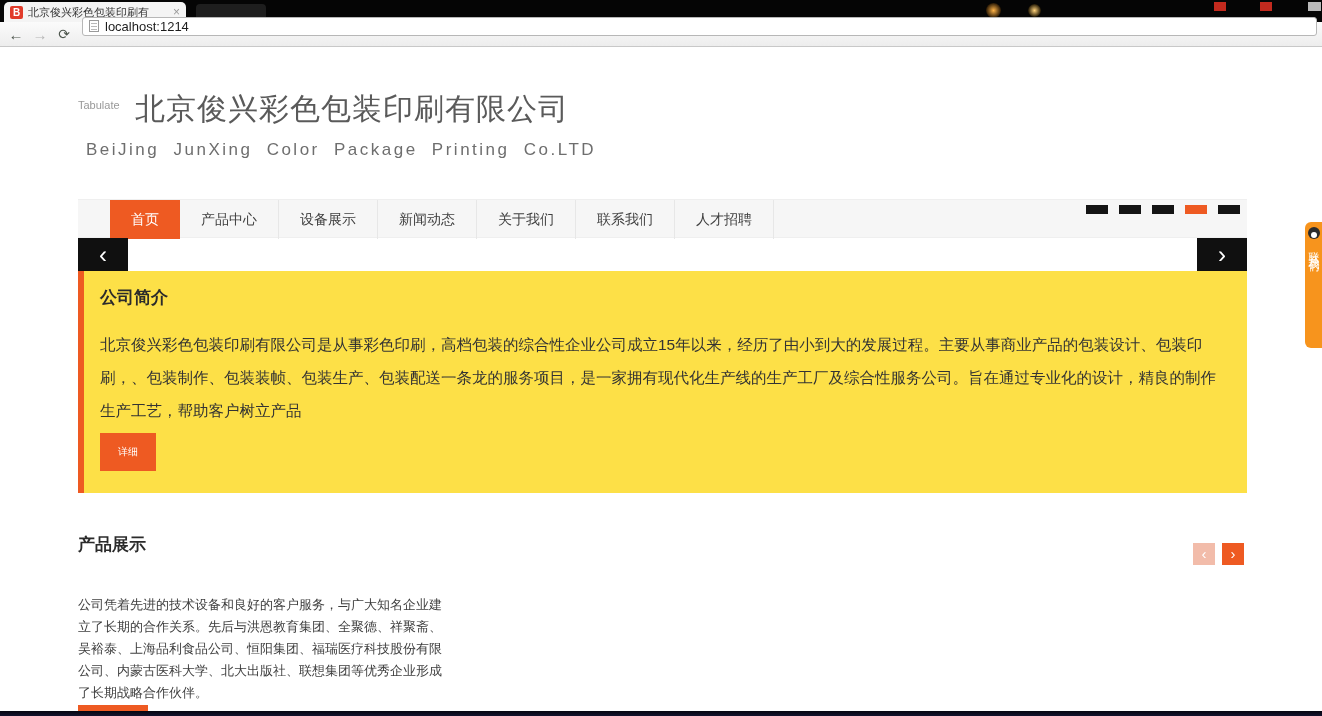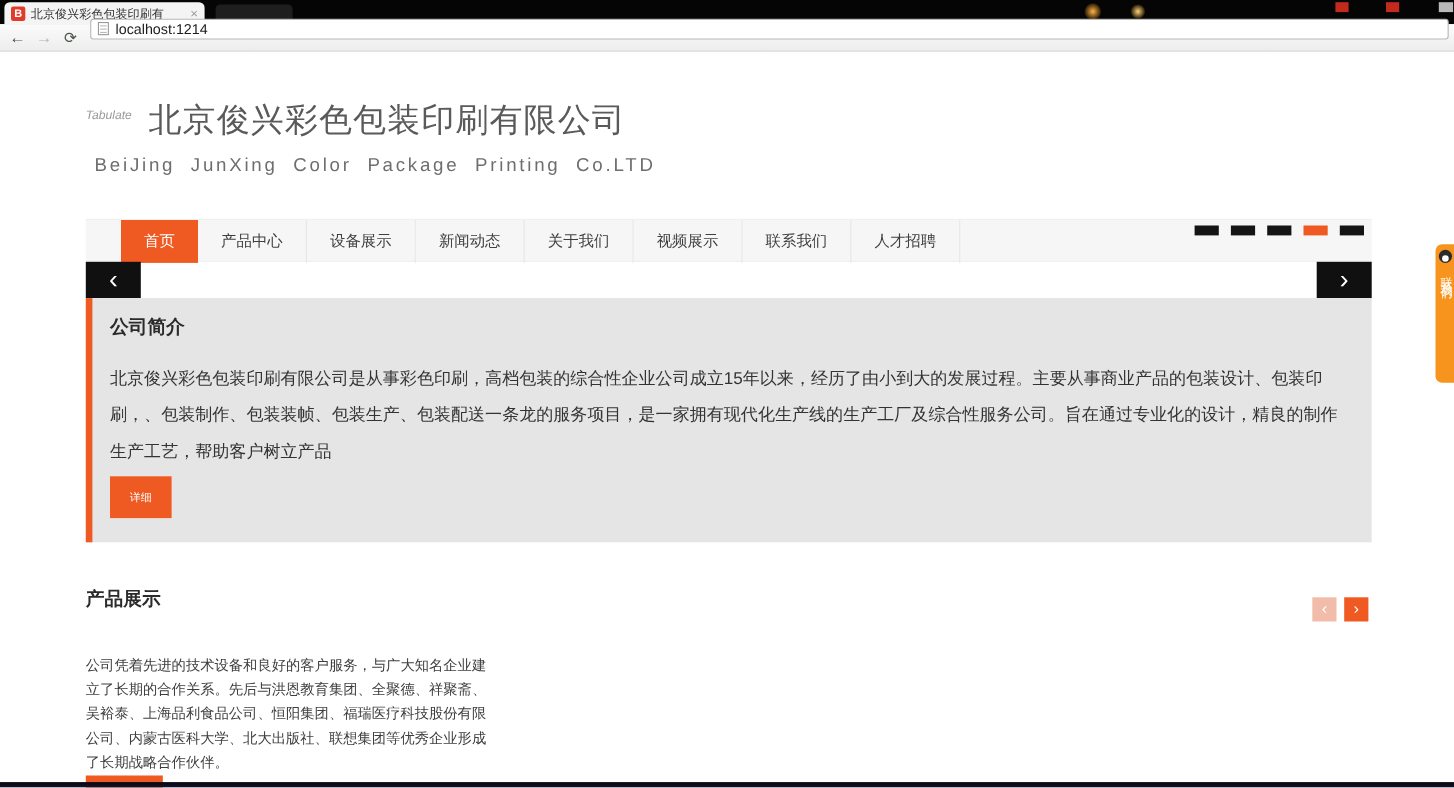--- a/index.html
+++ b/index.html
@@ -33,21 +33,21 @@
   .navbtn.reload { font-size:14px; }
   .urlbox { flex:1; height:19px; margin:0 5px 16px 6px; background:#fff; border:1px solid #b7b7b7;
             border-radius:3px; display:flex; align-items:center; padding:0 6px; }
   .page-ico { width:10px; height:12px; min-width:10px; border:1px solid #9a9a9a; background:#fff; position:relative; margin-right:6px; }
   .page-ico::before { content:""; position:absolute; left:1px; top:2px; width:6px; height:1px; background:#b9b9b9; box-shadow:0 3px 0 #b9b9b9, 0 6px 0 #b9b9b9; }
   .urltext { font-size:13px; color:#1c1c1c; }
 
   
   .page { position:absolute; top:47px; left:0; width:1322px; height:669px; background:#fff; }
 
-  .brand-small { position:absolute; left:78px; top:52px; font-size:11px; color:#999;font-style:italic; }
+  .brand-small { position:absolute; left:78px; top:52px; font-size:11px; color:#999; }
   .site-title { position:absolute; left:135px; top:42px; font-size:30px; color:#5a5a5a;
                 font-family:"Liberation Serif", serif; letter-spacing:1px; white-space:nowrap; }
   .site-sub { position:absolute; left:86px; top:93px; font-size:17px; color:#6e6e6e;
               letter-spacing:2.5px; word-spacing:7px; white-space:nowrap; }
 
   
   .mainnav { position:absolute; left:78px; top:152px; width:1169px; height:39px; background:#f6f6f6;
              display:flex; border:1px solid #efefef; border-left:none; border-right:none;padding-left:32px; }
   .nav-item { height:39px; line-height:38px; padding:0 21px; font-size:14px; color:#3f3f3f;
               border-right:1px solid #e7e7e7; cursor:pointer; white-space:nowrap; }
@@ -57,21 +57,21 @@
   .ind.active { background:var(--accent); }
 
   
   .car-arrow { position:absolute; top:191px; width:50px; height:33px; background:#101010; color:#fff;
                display:flex; align-items:center; justify-content:center; font-size:24px; line-height:0;
                cursor:pointer; font-weight:300; }
   .car-prev { left:78px; }
   .car-next { left:1197px; }
 
   
-  .intro { position:absolute; left:78px; top:224px; width:1169px; height:222px; background:#e5e5e5; }
+  .intro { position:absolute; left:78px; top:224px; width:1169px; height:222px; background:#fde047; }
   .intro::before { content:""; position:absolute; left:0; top:0; width:6px; height:222px; background:var(--accent); }
   .intro-title { position:absolute; left:22px; top:15px; font-size:17px; font-weight:bold; color:#2b2b2b; }
   .intro-body { position:absolute; left:22px; top:57px; width:1130px; font-size:15.5px; line-height:33px; color:#333; }
   .detail-btn { position:absolute; left:22px; top:162px; width:56px; height:38px; background:var(--accent);
                 color:#fff; font-size:10px; display:flex; align-items:center; justify-content:center; cursor:pointer; }
 
   
   .prod-title { position:absolute; left:78px; top:486px; font-size:17px; font-weight:bold; color:#2b2b2b; }
   .prod-arrow { position:absolute; top:496px; width:22px; height:22px; display:flex; align-items:center;
                 justify-content:center; color:#fff; font-size:15px; line-height:0; cursor:pointer; }
@@ -126,21 +126,20 @@
     <div class="brand-small">Tabulate</div>
     <div class="site-title">北京俊兴彩色包装印刷有限公司</div>
     <div class="site-sub">BeiJing JunXing Color Package Printing Co.LTD</div>
 
     <div class="mainnav">
       <div class="nav-item active">首页</div>
       <div class="nav-item">产品中心</div>
       <div class="nav-item">设备展示</div>
       <div class="nav-item">新闻动态</div>
       <div class="nav-item">关于我们</div>
-      <div class="nav-item">视频展示</div>
       <div class="nav-item">联系我们</div>
       <div class="nav-item">人才招聘</div>
       <div class="indicators">
         <span class="ind"></span>
         <span class="ind"></span>
         <span class="ind"></span>
         <span class="ind active"></span>
         <span class="ind"></span>
       </div>
     </div>

